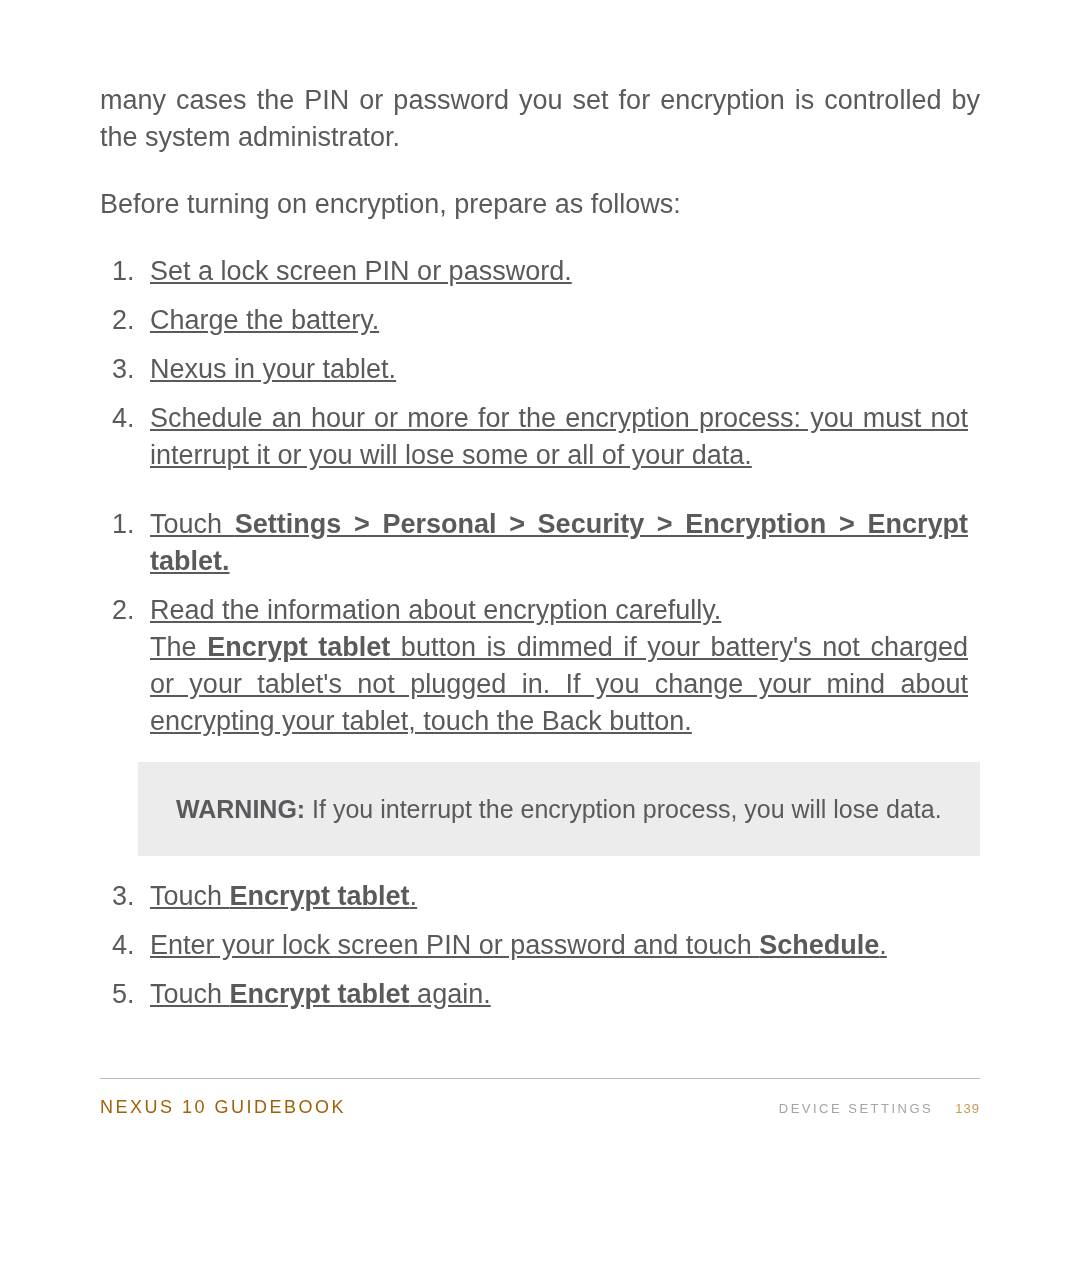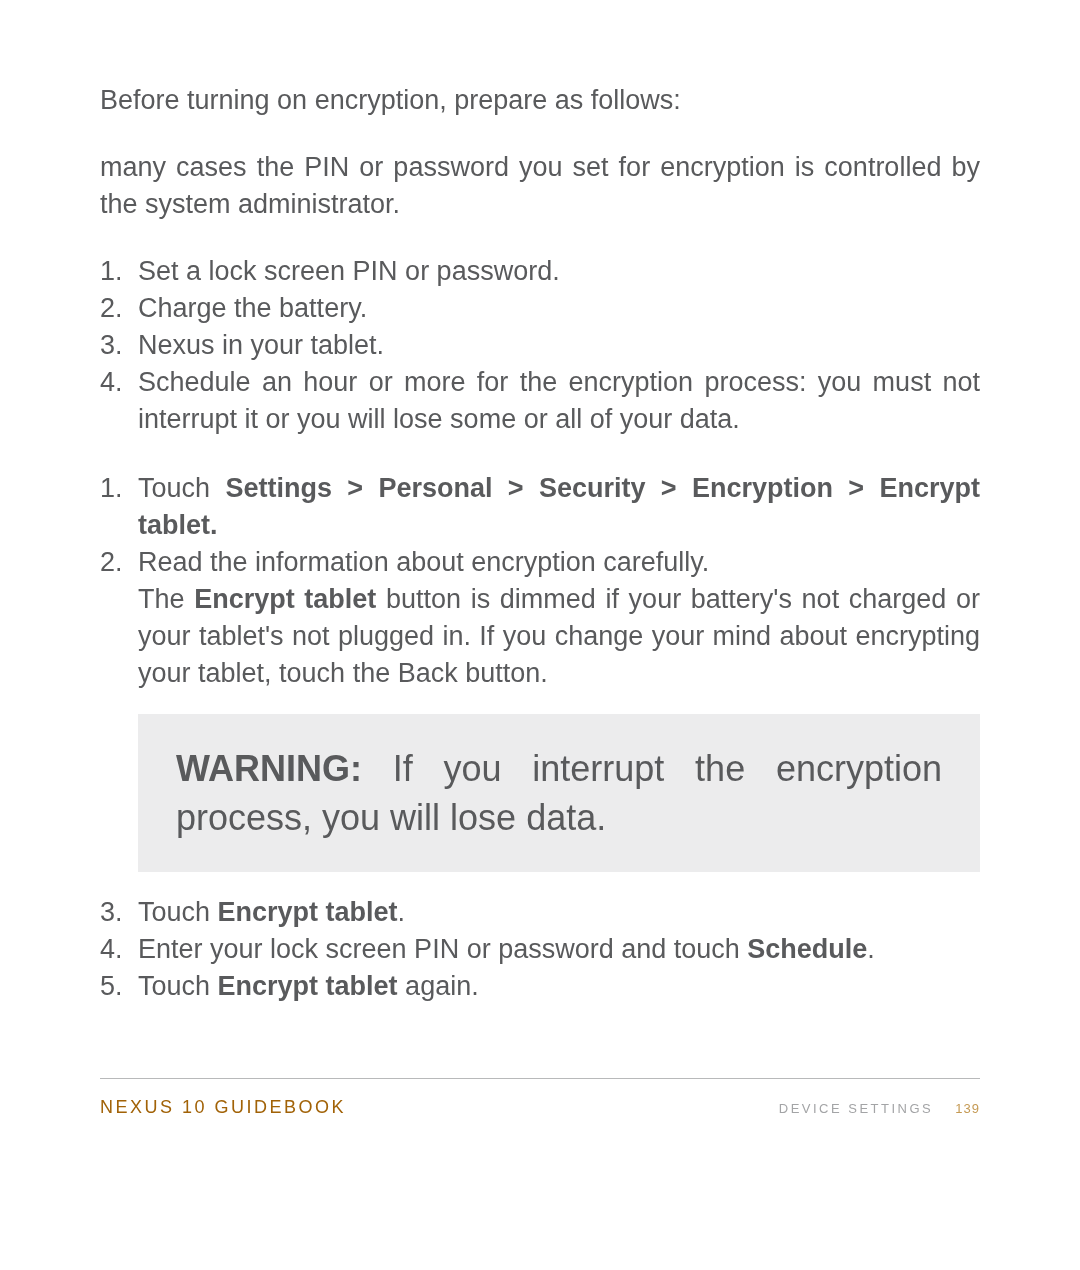--- a/index.html
+++ b/index.html
@@ -33,38 +33,39 @@
     counter-reset: item;
     font-size: 27px;
     line-height: 1.37;
     color: #595a5c;
   }
   ol.numlist > li {
     counter-increment: item;
     position: relative;
     padding-left: 38px;
     text-align: justify;
-    margin: 0;
+    margin: 12px;
+    text-decoration: underline;
   }
   ol.numlist > li::before {
     content: counter(item) ".";
     position: absolute;
     left: 0;
     top: 0;
   }
   ol.numlist > li .sub {
     display: block;
     text-align: justify;
   }
   .bold { font-weight: 700; color: #595a5c; }
   .warning-box {
     background: #ececed;
     margin: 22px 0 22px 38px;
     padding: 30px 38px;
-    font-size: 36px;
+    font-size: 25px;
     line-height: 1.37;
     text-align: justify;
     color: #595a5c;
   }
   .footer {
     position: absolute;
     left: 100px;
     right: 100px;
     bottom: 152px;
     border-top: 1px solid #b8b9ba;
@@ -89,23 +90,23 @@
     color: #c59a54;
     margin-left: 22px;
     letter-spacing: 1px;
   }
 </style>
 </head>
 <body>
 
 <div class="page">
 
+  <p class="body">many cases the PIN or password you set for encryption is controlled by the system administrator.</p>
+
   <p class="body">Before turning on encryption, prepare as follows:</p>
-
-  <p class="body">many cases the PIN or password you set for encryption is controlled by the system administrator.</p>
 
   <ol class="numlist">
     <li><span>Set a lock screen PIN or password.</span></li>
     <li><span>Charge the battery.</span></li>
     <li><span>Nexus in your tablet.</span></li>
     <li><span>Schedule an hour or more for the encryption process: you must not interrupt it or you will lose some or all of your data.</span></li>
   </ol>
 
 
   <ol class="numlist" style="margin-bottom:0">

